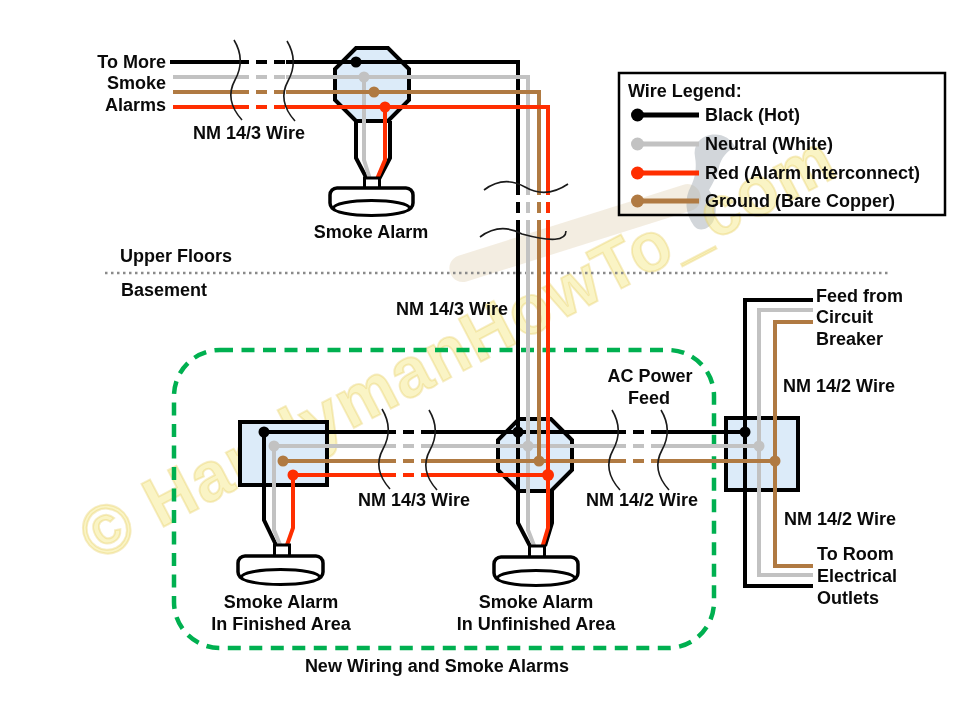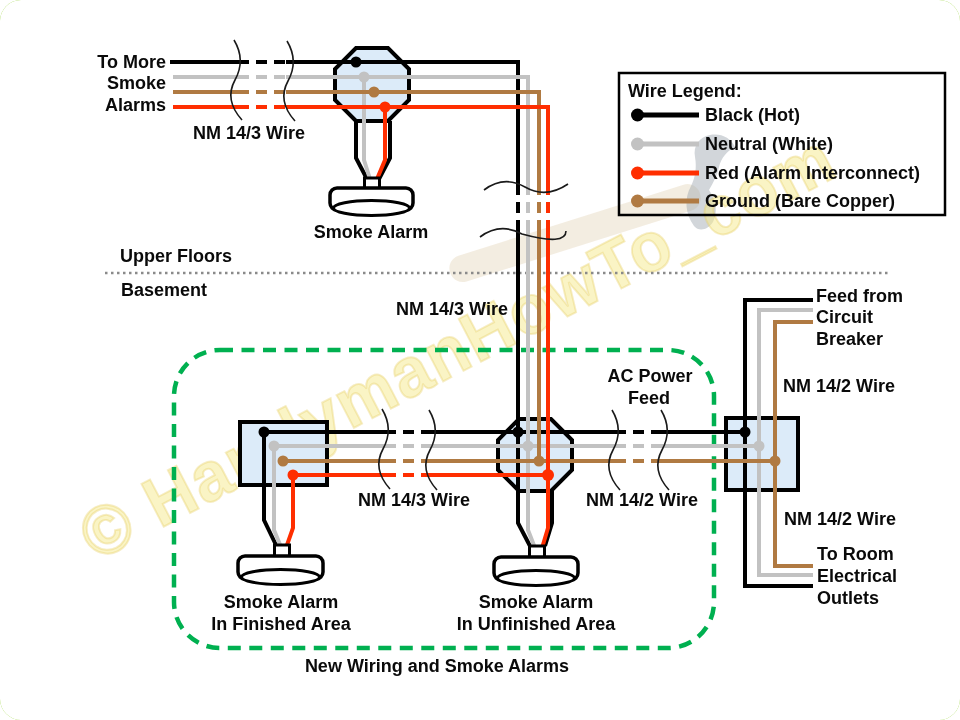--- a/index.html
+++ b/index.html
@@ -1,16 +1,16 @@
 <!DOCTYPE html>
 <html style="--black-hot: #000000; --neutral-white: #c2c2c2; --red-interconnect: #ff2e00; --ground-copper: #b07a42; --box-fill: #dcebf9; --green-outline: #00b050; --divider: #8a8a8a; --watermark: #f6e98c;"><head>
 <meta charset="utf-8">
 <style>
   html,body { margin:0; padding:0; background:#fff; }
-  .stage { position:relative; width:960px; height:720px; background:#84cc16; overflow:hidden;border-radius:21px; }
+  .stage { position:relative; width:960px; height:720px; background:#84cc16; overflow:hidden; }
   svg text {
     font-family:"Liberation Sans","DejaVu Sans",sans-serif;
     font-weight:700; font-size:18px; fill:#0a0a0a;
   }
   .t-mid { text-anchor:middle; }
   .t-end { text-anchor:end; }
   .wire { fill:none; stroke-width:4; stroke-linecap:butt; }
   .wire-black { stroke:var(--black-hot,#000); }
   .wire-gray  { stroke:var(--neutral-white,#c2c2c2); }
   .wire-brown { stroke:var(--ground-copper,#b07a42); }

